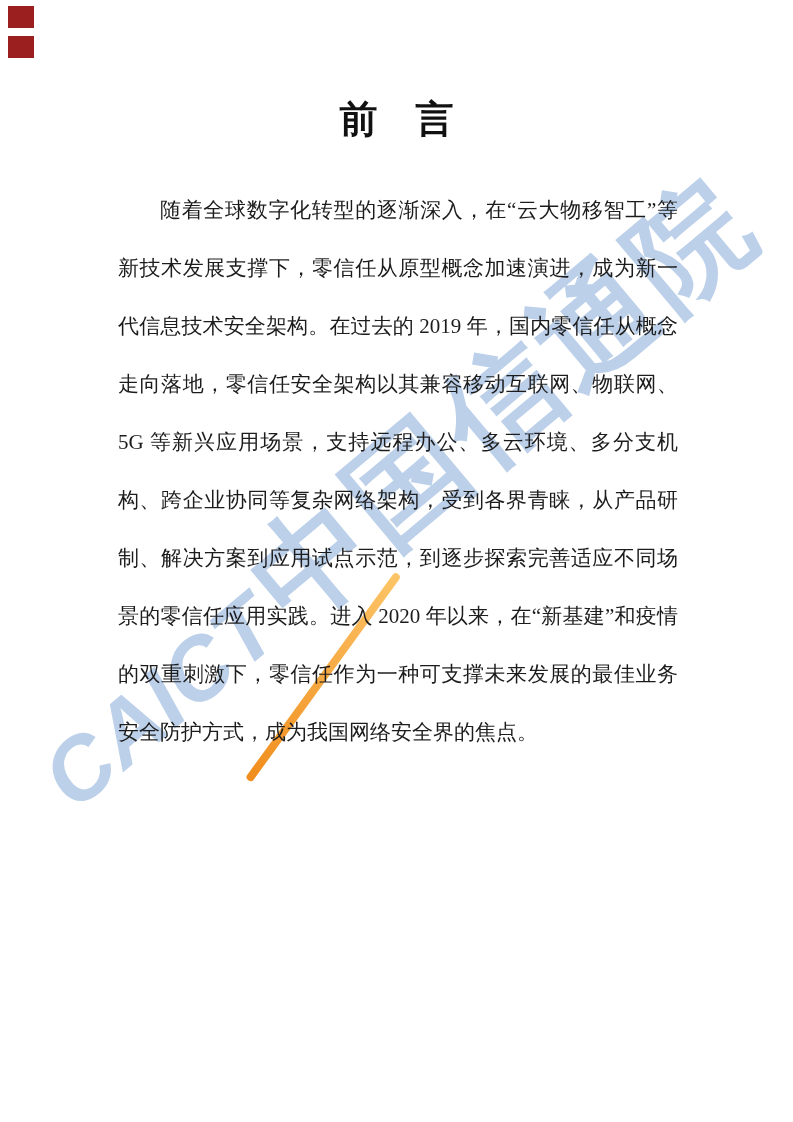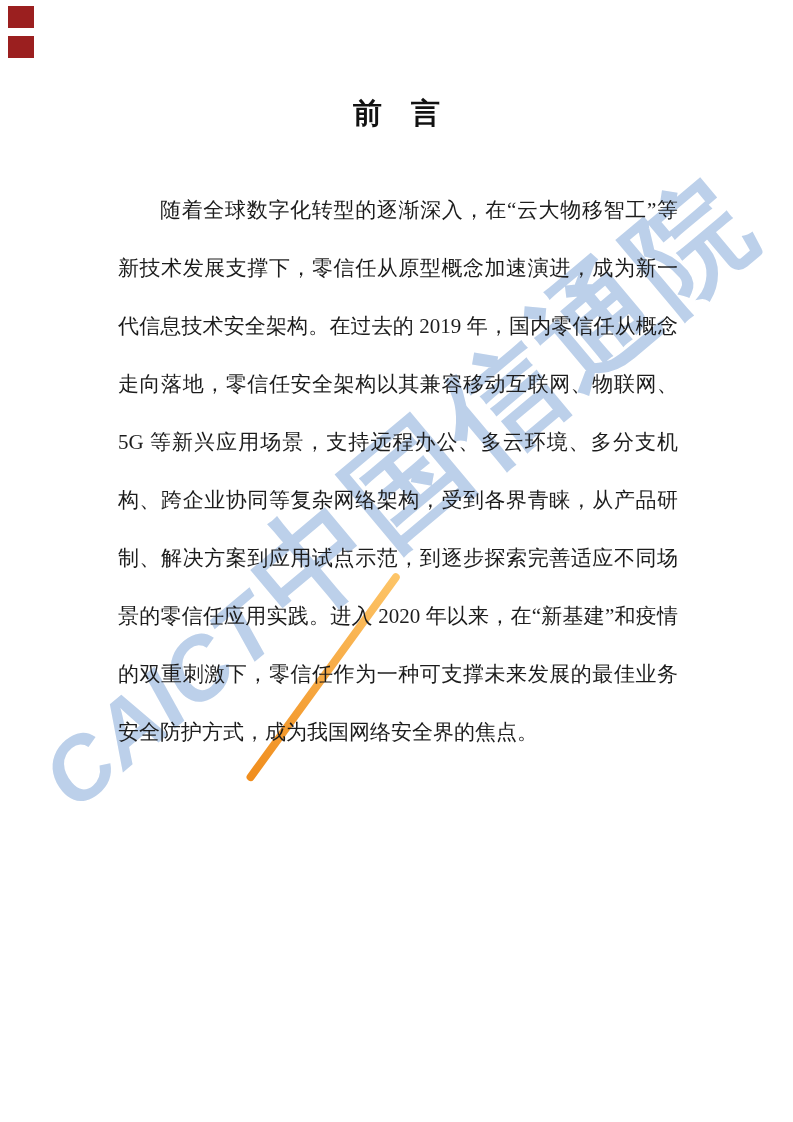--- a/index.html
+++ b/index.html
@@ -74,21 +74,21 @@
 
   .title {
     position: absolute;
     top: 94px;
     left: 0;
     width: 100%;
     margin: 0;
     text-align: center;
     font-family: "DejaVu Sans", sans-serif;
     font-weight: 700;
-    font-size: 29px;
+    font-size: 38px;
     color: #111111;
     z-index: 2;
   }
 
   .content {
     position: absolute;
     left: 118px;
     top: 181px;
     width: 560px;
     z-index: 2;

